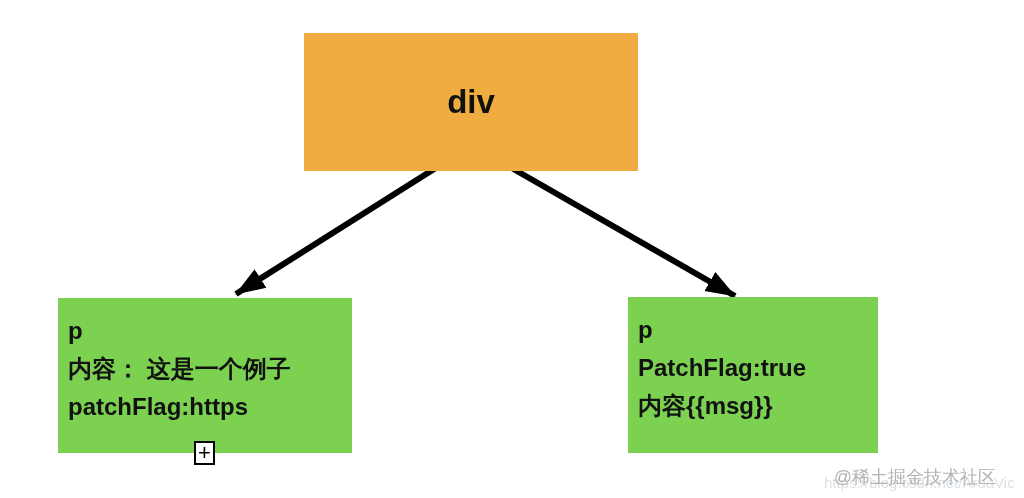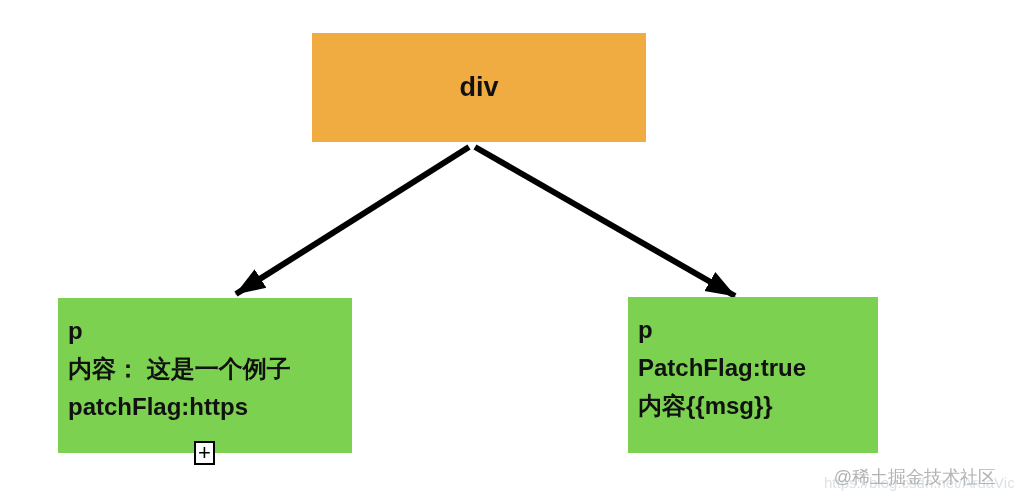--- a/index.html
+++ b/index.html
@@ -20,27 +20,27 @@
     pointer-events: none;
   }
 
   .node {
     position: absolute;
     color: #111111;
     font-weight: 700;
   }
 
   .node-root {
-    left: 312px; top: 33px;
-    width: 334px; height: 109px;
+    left: 304px; top: 33px;
+    width: 334px; height: 138px;
     background: #F0AC40;
     display: flex;
     align-items: center;
     justify-content: center;
-    font-size: 27px;
+    font-size: 33px;
   }
 
   .node-leaf {
     background: #7CD250;
     font-size: 24px;
     line-height: 38px;
     padding: 14px 0 0 10px;
   }
 
   .node-left {

